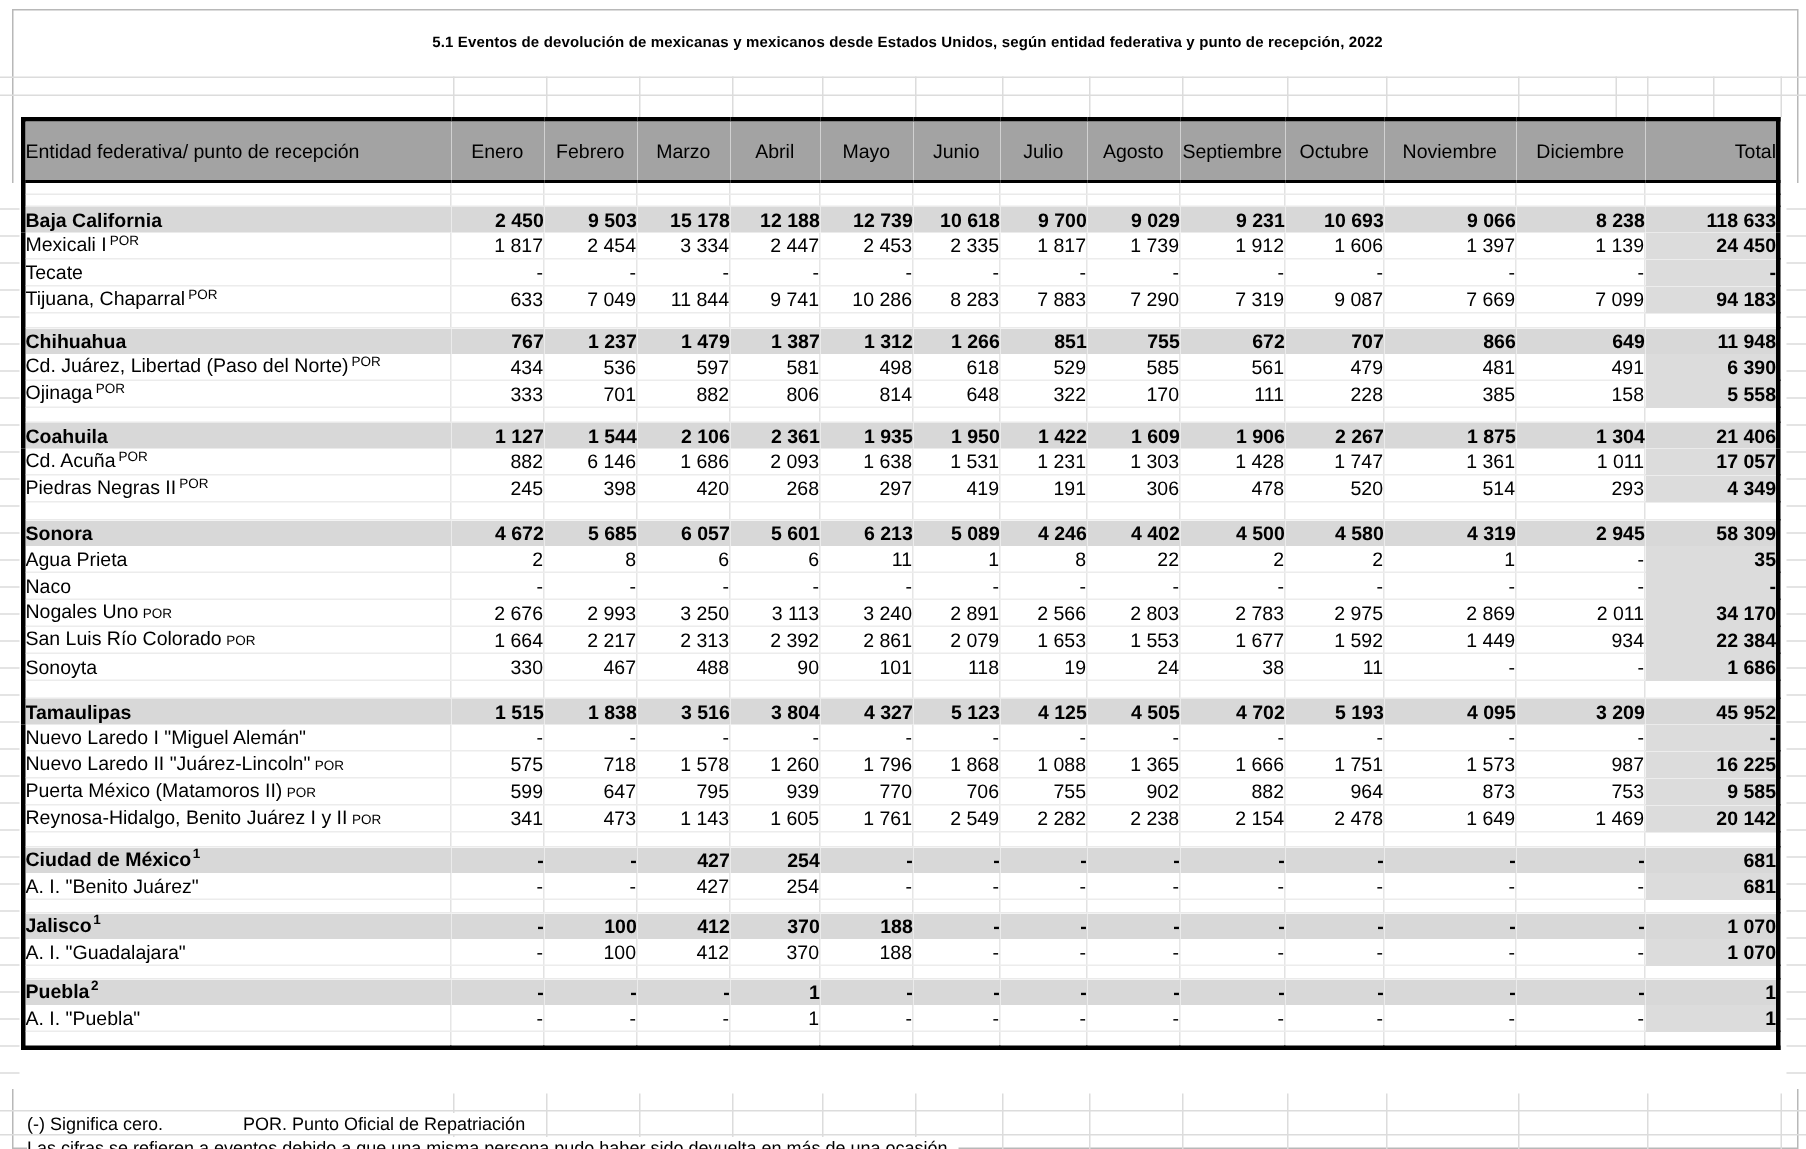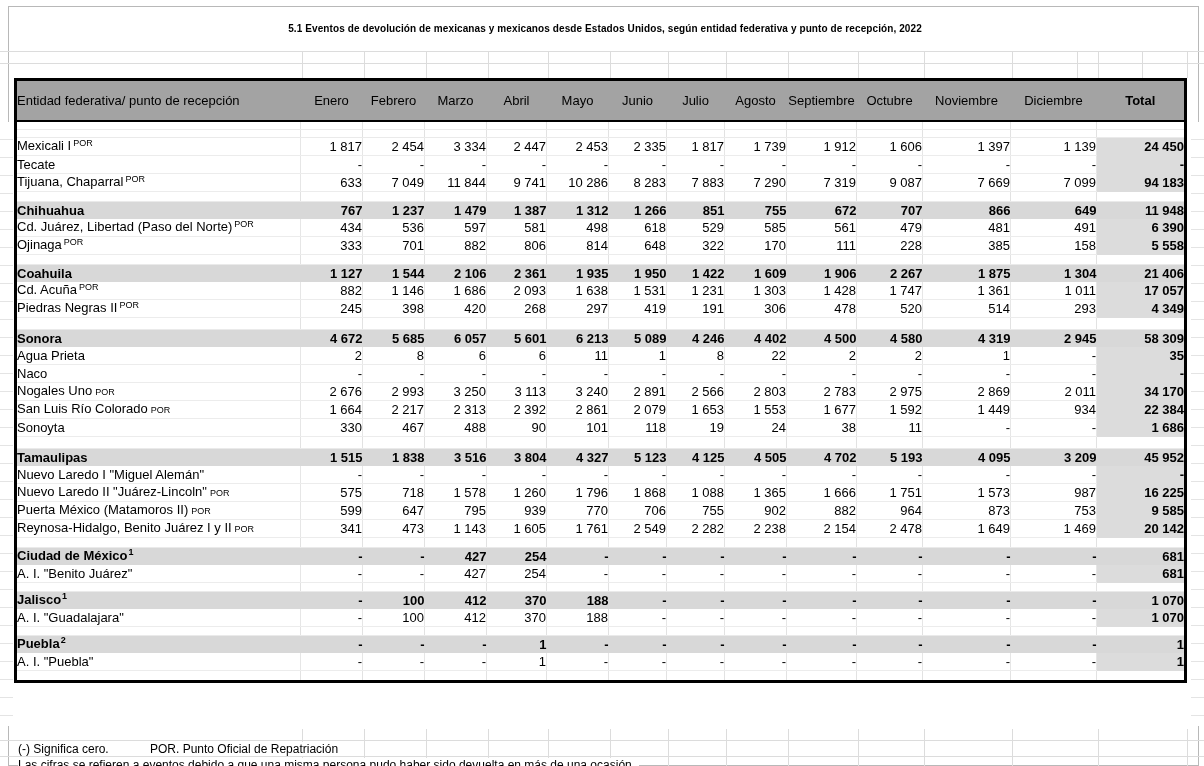--- a/index.html
+++ b/index.html
@@ -17,21 +17,21 @@
   .gl-v{position:absolute;width:1px;background:#dcdcdc;}
   .side-strip{position:absolute;top:122px;height:604px;width:13px;
     background:repeating-linear-gradient(to bottom,#ffffff 0 17px,#e4e4e4 17px 18px);}
   
   #tbl{position:absolute;left:14px;top:78px;width:1170px;
     border-collapse:collapse;table-layout:fixed;border:3px solid #000;}
   #tbl td{font-size:13px;padding:0;vertical-align:middle;white-space:nowrap;
     overflow:hidden;line-height:15px;}
   #tbl thead td{background:#a3a3a3;height:39px;border-bottom:2px solid #000;}
   thead td.c{text-align:center;}
-  thead td.t{text-align:center;padding-right:6px;font-weight:bold;}
+  thead td.t{text-align:right;padding-right:6px;}
   td.lbl{text-align:left;padding-left:16px;}
   td.num{text-align:right;padding-right:5px;}
   tr.r-tg td{background:#bfbfbf;font-weight:bold;height:19px;}
   tr.r-state td{background:#d8d8d8;font-weight:bold;height:17px;}
   tr.r-d td{height:17px;border-bottom:1px solid #ececec;border-right:1px solid #e6e6e6;}
   tr.r-d td.lbl{padding-left:31px;}
   tr.r-d td.tcol{background:#dcdcdc;font-weight:bold;
     border-bottom:1px solid #dcdcdc;border-right:none;}
   tr.r-tg td.tcol, tr.r-state td.tcol{font-weight:bold;}
   tr.sp td{background:#fff;border-right:1px solid #e2e2e2;border-bottom:1px solid #eaeaea;}
@@ -149,20 +149,36 @@
         <td style="height: 7px;"></td>
         <td style="height: 7px;"></td>
         <td style="height: 7px;"></td>
         <td style="height: 7px;"></td>
         <td style="height: 7px;"></td>
         <td style="height: 7px;"></td>
         <td style="height: 7px;"></td>
         <td style="height: 7px;"></td>
         <td style="height: 7px;"></td>
       </tr>
+      <tr class="r-state">
+        <td class="lbl"><span>Baja California</span></td>
+        <td class="num">2 450</td>
+        <td class="num">9 503</td>
+        <td class="num">15 178</td>
+        <td class="num">12 188</td>
+        <td class="num">12 739</td>
+        <td class="num">10 618</td>
+        <td class="num">9 700</td>
+        <td class="num">9 029</td>
+        <td class="num">9 231</td>
+        <td class="num">10 693</td>
+        <td class="num">9 066</td>
+        <td class="num">8 238</td>
+        <td class="num tcol">118 633</td>
+      </tr>
       <tr class="r-d">
         <td class="lbl"><span>Mexicali I</span><span class="por sup">POR</span></td>
         <td class="num">1 817</td>
         <td class="num">2 454</td>
         <td class="num">3 334</td>
         <td class="num">2 447</td>
         <td class="num">2 453</td>
         <td class="num">2 335</td>
         <td class="num">1 817</td>
         <td class="num">1 739</td>
@@ -296,21 +312,21 @@
         <td class="num">1 609</td>
         <td class="num">1 906</td>
         <td class="num">2 267</td>
         <td class="num">1 875</td>
         <td class="num">1 304</td>
         <td class="num tcol">21 406</td>
       </tr>
       <tr class="r-d">
         <td class="lbl"><span>Cd. Acuña</span><span class="por sup">POR</span></td>
         <td class="num">882</td>
-        <td class="num">1 146</td>
+        <td class="num">6 146</td>
         <td class="num">1 686</td>
         <td class="num">2 093</td>
         <td class="num">1 638</td>
         <td class="num">1 531</td>
         <td class="num">1 231</td>
         <td class="num">1 303</td>
         <td class="num">1 428</td>
         <td class="num">1 747</td>
         <td class="num">1 361</td>
         <td class="num">1 011</td>
@@ -697,14 +713,14 @@
         <td style="height: 9px;"></td>
         <td style="height: 9px;"></td>
         <td style="height: 9px;"></td>
         <td style="height: 9px;"></td>
         <td style="height: 9px;"></td>
       </tr>
     </tbody>
 </table>
 
 <span class="fn" style="left:18px;top:742px;">(-) Significa cero.</span>
-<span class="fn" style="left:150px;top:742px;">POR. Punto Oficial de Repatriación</span>
+<span class="fn" style="left:162px;top:742px;">POR. Punto Oficial de Repatriación</span>
 <span class="fn" style="left:18px;top:758px;">Las cifras se refieren a eventos debido a que una misma persona pudo haber sido devuelta en más de una ocasión.</span>
 
 </body></html>

